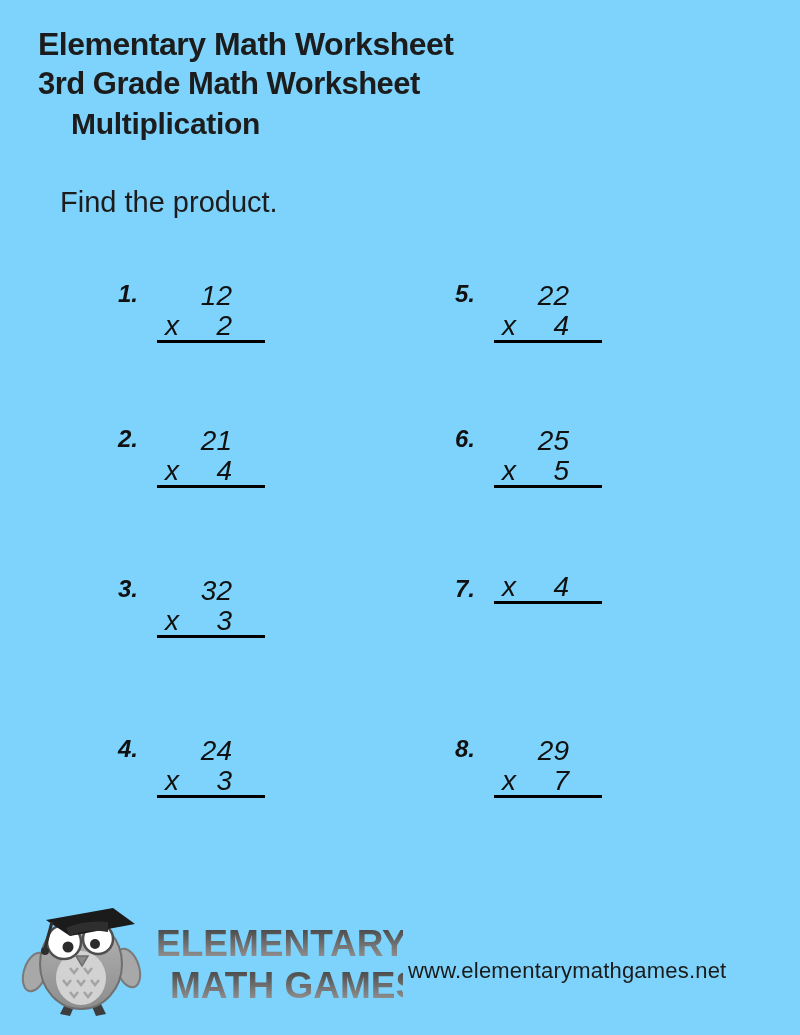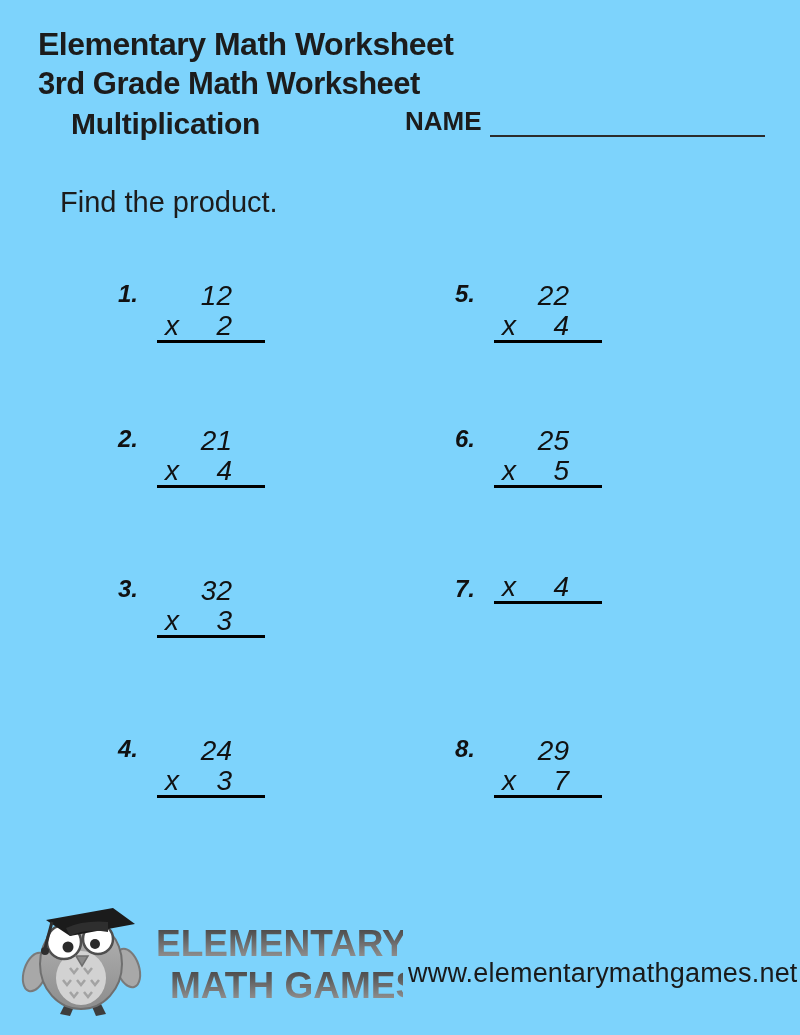--- a/index.html
+++ b/index.html
@@ -38,36 +38,33 @@
   .work { margin-left:39px; width:108px;font-style:italic; }
   .w-top { text-align:right; padding-right:33px; height:34px; line-height:34px; }
   .w-bottom {
     display:flex; justify-content:space-between;
     padding:0 33px 2px 8px; line-height:25px;
     border-bottom:3px solid #000;
   }
 
   
   .logo { position:absolute; left:18px; top:906px;text-decoration:underline; }
-  .url { position:absolute; left:408px; top:958px; font-size:27px; color:#1a1a1a; letter-spacing:0.2px; }
+  .url { position:absolute; left:408px; top:958px; font-size:22px; color:#1a1a1a; letter-spacing:0.2px; }
 </style>
 </head>
 <body>
 
 <div class="page">
 
   <div class="header">
     <div class="h-line1">Elementary Math Worksheet</div>
     <div class="h-line2">3rd Grade Math Worksheet</div>
     <div class="h-line3">Multiplication</div>
   </div>
 
-  <div class="name-row">
-    <span class="name-label">NAME</span><span class="name-blank"></span>
-  </div>
 
   <div class="instruction">Find the product.</div>
 
   <div class="problem p1">
     <span class="p-num">1.</span>
     <div class="work">
       <div class="w-top">12</div>
       <div class="w-bottom">
         <span>x</span>
         <span>2</span>

